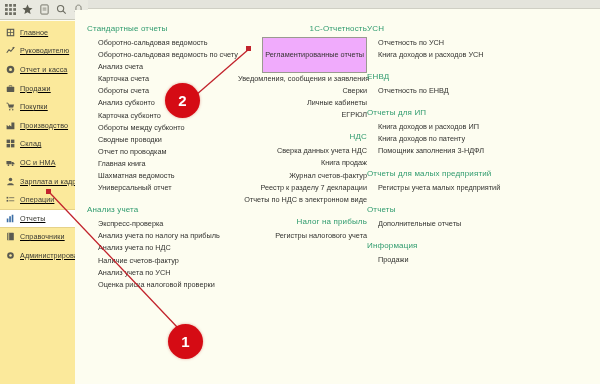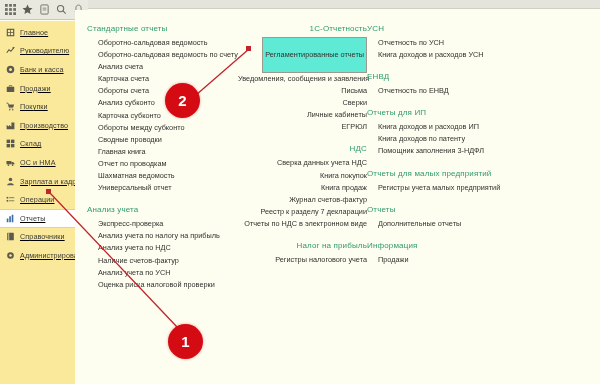--- a/index.html
+++ b/index.html
@@ -108,21 +108,21 @@
     white-space: nowrap;
     cursor: pointer;
     display: block;
   }
   .link.boxed {
     display: inline-block;
     border: 1px solid #9a9a90;
     padding: 12px 2px;
     margin-left: -3px;
     line-height: 10px;
-    background: #5eead4;
+    background: #f0abfc;
   }
 
   
   .overlay {
     position: absolute; left: 0; top: 0;
     width: 600px; height: 384px;
     pointer-events: none;
   }
   .marker {
     position: absolute;
@@ -207,21 +207,21 @@
         </span>
         <span class="side-label">Руководителю</span>
       </div>
       <div class="side-item">
         <span class="side-ico">
           <svg width="9" height="9" viewBox="0 0 12 12">
             <circle cx="6" cy="6" r="5" fill="#5a5a50"></circle>
             <circle cx="6" cy="6" r="2" fill="#fbe99b"></circle>
           </svg>
         </span>
-        <span class="side-label">Банк и касса</span>
+        <span class="side-label">Отчет и касса</span>
       </div>
       <div class="side-item">
         <span class="side-ico">
           <svg width="9" height="9" viewBox="0 0 12 12">
             <rect x="1" y="3.5" width="10" height="7" rx="0.6" fill="#5a5a50"></rect>
             <path d="M4.3 3.5 V2.2 h3.4 V3.5" fill="none" stroke="#5a5a50" stroke-width="1"></path>
           </svg>
         </span>
         <span class="side-label">Продажи</span>
       </div>
@@ -341,26 +341,26 @@
             <div>
               <span class="link">Карточка субконто</span>
             </div>
             <div>
               <span class="link">Обороты между субконто</span>
             </div>
             <div>
               <span class="link">Сводные проводки</span>
             </div>
             <div>
+              <span class="link">Отчет по проводкам</span>
+            </div>
+            <div>
               <span class="link">Главная книга</span>
             </div>
             <div>
-              <span class="link">Отчет по проводкам</span>
-            </div>
-            <div>
               <span class="link">Шахматная ведомость</span>
             </div>
             <div>
               <span class="link">Универсальный отчет</span>
             </div>
           </div>
         </div>
         <div class="group">
           <div class="group-title">Анализ учета</div>
           <div class="group-links">
@@ -387,41 +387,35 @@
       </div>
     <div class="col" id="col2">
         <div class="group">
           <div class="group-title">1С-Отчетность</div>
           <div class="group-links">
             <div><span class="link boxed">Регламентированные отчеты</span></div>
             <div>
               <span class="link">Уведомления, сообщения и заявления</span>
             </div>
             <div>
-              <span class="link">Письма</span>
-            </div>
-            <div>
               <span class="link">Сверки</span>
             </div>
             <div>
               <span class="link">Личные кабинеты</span>
             </div>
             <div>
               <span class="link">ЕГРЮЛ</span>
             </div>
           </div>
         </div>
         <div class="group">
           <div class="group-title">НДС</div>
           <div class="group-links">
             <div>
               <span class="link">Сверка данных учета НДС</span>
-            </div>
-            <div>
-              <span class="link">Книга покупок</span>
             </div>
             <div>
               <span class="link">Книга продаж</span>
             </div>
             <div>
               <span class="link">Журнал счетов-фактур</span>
             </div>
             <div>
               <span class="link">Реестр к разделу 7 декларации</span>
             </div>

